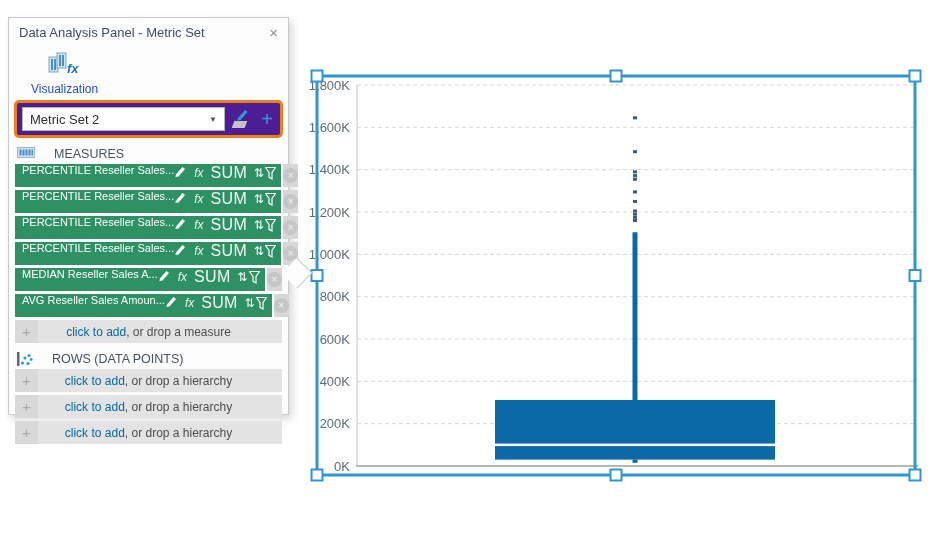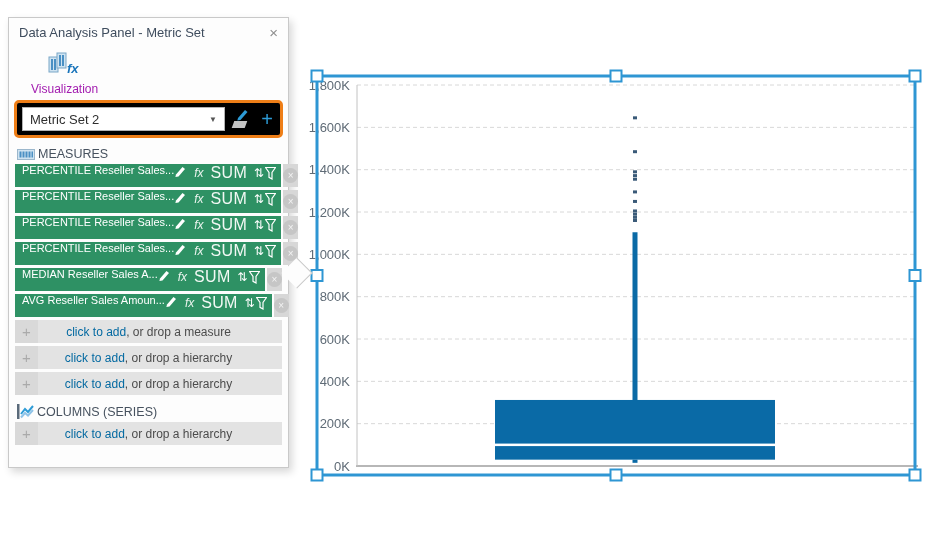--- a/index.html
+++ b/index.html
@@ -1,48 +1,48 @@
 <!DOCTYPE html>
 <html><head>
 <meta charset="utf-8">
 <style>
   * { margin:0; padding:0; box-sizing:border-box; }
   html,body { width:936px; height:552px; background:#ffffff; overflow:hidden;
               font-family:"Liberation Sans", sans-serif; }
   .stage { position:relative; width:936px; height:552px; background:#fff; }
 
   
-  .panel { position:absolute; left:8px; top:17px; width:281px; height:451px;
+  .panel { position:absolute; left:8px; top:17px; width:281px; height:398px;
            background:#fdfdfd; border:1px solid #c9c9c9;
            box-shadow:3px 4px 8px rgba(0,0,0,.16); z-index:2; }
   .panel-title-bar { display:flex; align-items:center; justify-content:space-between;
                      padding:5px 10px 0 10px; height:24px; }
   .panel-title { color:#3f4d5e; font-size:13px; }
   .close-btn { color:#8f8f8f; font-size:15px; line-height:15px; background:none; border:none;
                cursor:pointer; font-family:"Liberation Sans", sans-serif; }
 
   .viz-block { margin:8px 0 0 22px; width:66px; text-align:center; }
   .viz-icon { display:inline-block; }
-  .viz-label { margin-top:2px; font-size:12px; color:#a21caf; }
+  .viz-label { margin-top:2px; font-size:12px; color:#1d4ed8; }
 
   .metric-row { margin:4px 5px 0 5px; border:3px solid #ee7e17; border-radius:5px;
-                padding:4px 5px; display:flex; align-items:center; gap:7px; background:#000000; }
+                padding:4px 5px; display:flex; align-items:center; gap:7px; background:#4c1d95; }
   .ms-select { flex:1; height:24px; background:#fff; border:1px solid #b3b3b3;
                display:flex; align-items:center; justify-content:space-between;
                padding:0 7px; cursor:pointer; }
   .ms-select-text { font-size:13px; color:#2e2e2e; }
   .ms-caret { font-size:8px; color:#555; }
   .edit-btn { position:relative; width:20px; height:20px; cursor:pointer; }
   .edit-pad { position:absolute; left:1px; bottom:1px; width:13px; height:7px;
               background:#c3c3c3; transform:skewX(-20deg); }
   .edit-pencil { position:absolute; left:3px; top:-1px; }
   .plus-btn { color:#2d9bd6; font-size:20px; line-height:18px; cursor:pointer; width:16px;
               text-align:center; }
 
-  .section-header { display:flex; align-items:center; gap:3px; margin:9px 8px 3px 8px;
+  .section-header { display:flex; align-items:flex-start; gap:19px; margin:9px 8px 3px 8px;
                     color:#47525f; font-size:12.5px; }
   .section-header .sh-icon { display:flex; align-items:center; }
 
   .chips { }
   .chip-row { display:flex; margin:3px 6px 0 6px; height:23px; }
   .chip { flex:1; background:#2e9164; color:#fff; display:flex; align-items:flex-start;
           padding:0 5px 0 7px; font-size:11px; cursor:pointer; }
   .chip-label { flex:1; white-space:nowrap; overflow:hidden; }
   .chip-tools { display:flex; align-items:center; gap:7px; }
   .chip-fx { font-style:italic; font-size:12px; color:#eaf4ee; }
@@ -273,44 +273,47 @@
   </div>
 </div>
 
     <div class="add-row">
       <span class="add-plus">+</span>
       <span>
         <span class="add-link">click to add</span><span>, or drop a measure</span>
       </span>
     </div>
 
+    <div class="section-header">
+      <span class="sh-icon">
+        <svg width="16" height="14" viewBox="0 0 16 14">
+          <rect x="0" y="0" width="2.5" height="14" fill="#5a6a7a"></rect>
+          <circle cx="5.5" cy="11" r="1.6" fill="#2d9bd6"></circle>
+          <circle cx="8" cy="6" r="1.6" fill="#2d9bd6"></circle>
+          <circle cx="11" cy="11.5" r="1.6" fill="#2d9bd6"></circle>
+          <circle cx="12" cy="3.5" r="1.6" fill="#2d9bd6"></circle>
+          <circle cx="14.2" cy="7.5" r="1.4" fill="#2d9bd6"></circle>
+        </svg>
+      </span>
+      <span>ROWS (DATA POINTS)</span>
+    </div>
     <div class="add-row">
       <span class="add-plus">+</span>
       <span>
         <span class="add-link">click to add</span><span>, or drop a hierarchy</span>
       </span>
     </div>
 
     <div class="add-row">
       <span class="add-plus">+</span>
       <span>
         <span class="add-link">click to add</span><span>, or drop a hierarchy</span>
       </span>
     </div>
 
-    <div class="section-header">
-      <span class="sh-icon">
-        <svg width="17" height="15" viewBox="0 0 17 15">
-          <rect x="0" y="0" width="2.5" height="15" fill="#5a6a7a"></rect>
-          <polyline points="4,10 8,5 11,8 16,2" fill="none" stroke="#2d9bd6" stroke-width="2"></polyline>
-          <polyline points="4,13.5 8,9 11,11.5 16,6" fill="none" stroke="#8fc3e8" stroke-width="2"></polyline>
-        </svg>
-      </span>
-      <span>COLUMNS (SERIES)</span>
-    </div>
     <div class="add-row">
       <span class="add-plus">+</span>
       <span>
         <span class="add-link">click to add</span><span>, or drop a hierarchy</span>
       </span>
     </div>
 
   </div>
 
   <div class="panel-tail"></div>

